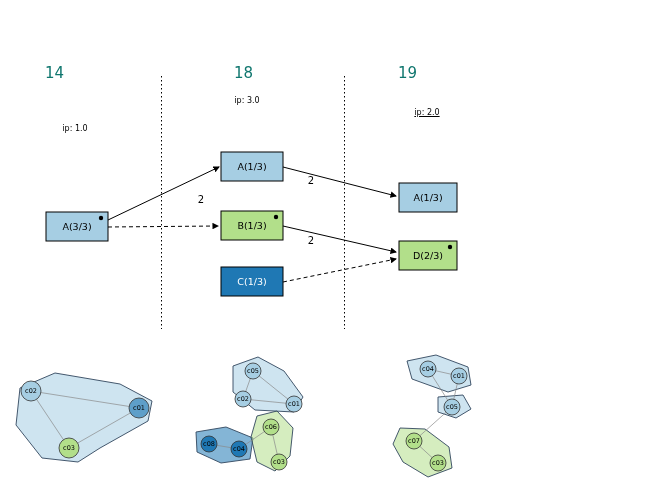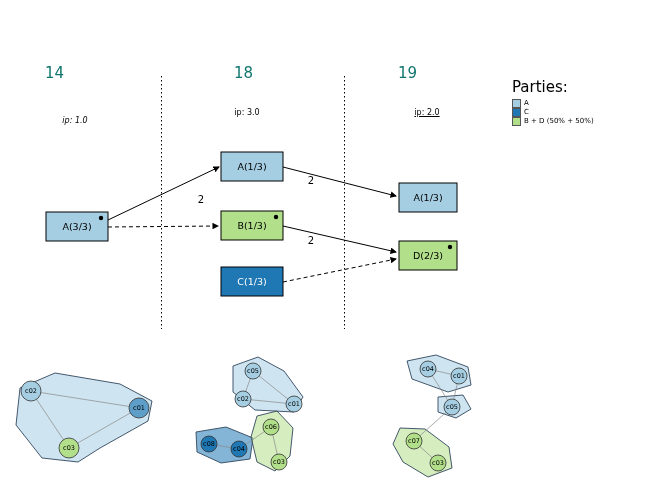--- a/index.html
+++ b/index.html
@@ -123,35 +123,18 @@
           <circle cx="438" cy="463" r="8" fill="#b2df8a" stroke="#333" stroke-width="0.8"></circle>
           <text x="438" y="465.3" text-anchor="middle" font-size="6.5" fill="#000">c03</text>
         </g>
       </g>
   </svg>
 
   <div class="col-header" style="left:45px;top:64px;">14</div>
   <div class="col-header" style="left:234px;top:64px;">18</div>
   <div class="col-header" style="left:398px;top:64px;">19</div>
 
-  <div class="ip-label" style="left:40px;top:116px;font-style:italic;">ip: 1.0</div>
-  <div class="ip-label" style="left:212px;top:108px;">ip: 3.0</div>
+  <div class="ip-label" style="left:40px;top:124px;">ip: 1.0</div>
+  <div class="ip-label" style="left:212px;top:96px;">ip: 3.0</div>
   <div class="ip-label" style="left:392px;top:108px;text-decoration:underline;">ip: 2.0</div>
 
-  <div class="legend">
-    <div class="legend-title">Parties:</div>
-    <div class="legend-items" id="legend-items">
-        <div class="legend-item">
-          <span class="legend-swatch" style="background: rgb(166, 206, 227);"></span>
-          <span class="legend-label">A</span>
-        </div>
-        <div class="legend-item">
-          <span class="legend-swatch" style="background: rgb(31, 120, 180);"></span>
-          <span class="legend-label">C</span>
-        </div>
-        <div class="legend-item">
-          <span class="legend-swatch" style="background: rgb(178, 223, 138);"></span>
-          <span class="legend-label">B + D (50% + 50%)</span>
-        </div>
-      </div>
-  </div>
 
 </div>
 
 </body></html>

